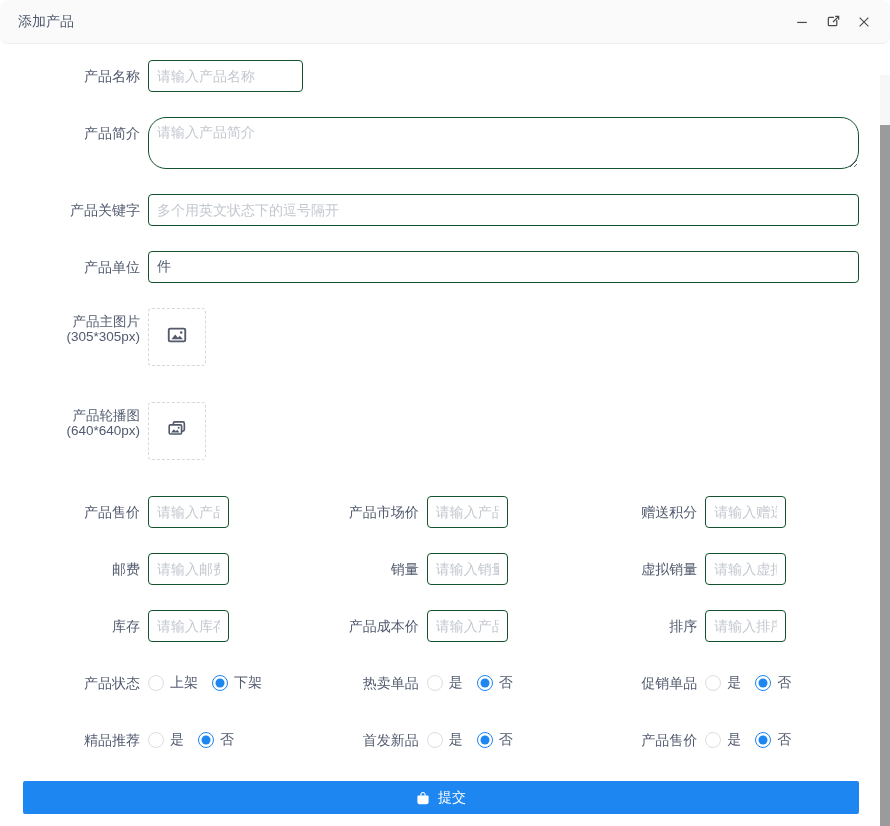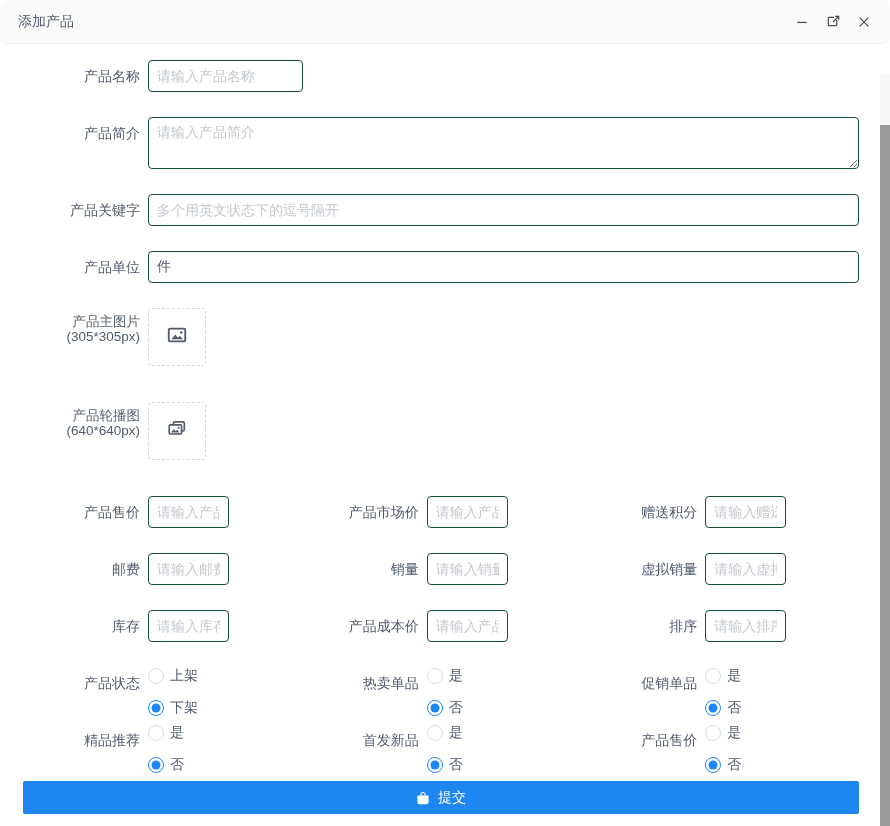--- a/index.html
+++ b/index.html
@@ -33,37 +33,37 @@
   }
   .flabel.two-line { line-height: 14.5px; padding-top: 7px; font-size: 13.5px; }
   .fcontrol { flex: 1; min-width: 0; }
 
   input[type="text"], textarea {
     border: 1px solid #14532d; border-radius: 4px; background: #fff;
     font-size: 14px; color: #515a6e; outline: none;
     font-family: "Liberation Sans", "DejaVu Sans", sans-serif;
   }
   input[type="text"] { height: 32px; padding: 0 8px; }
-  textarea { width: 100%; height: 52px; padding: 6px 8px; resize: vertical; display: block; }
+  textarea { width: 100%; height: 52px; padding: 6px 8px; resize: vertical; display: block; border-radius: 18px; }
   ::placeholder { color: #c3c8cf; opacity: 1; }
   .w-name { width: 155px; }
   .w-full { width: 100%; }
   .w-small { width: 81px; }
 
   
   .upload-box {
     width: 58px; height: 58px; border: 1px dashed #d6d8dc; border-radius: 4px;
     display: flex; align-items: center; justify-content: center; background: #fff; cursor: pointer;
   }
 
   
   .grid-col { flex: 1; display: flex; min-width: 0; }
 
   
-  .radio-group { display: flex; align-items: center; height: 32px; gap: 14px; flex-direction: column; }
+  .radio-group { display: flex; align-items: center; height: 32px; gap: 14px; }
   .radio-opt { display: flex; align-items: center; gap: 6px; cursor: pointer; }
   .radio {
     width: 16px; height: 16px; border-radius: 50%;
     border: 1px solid #dcdee2; background: #fff; position: relative; flex: none;
   }
   .radio.checked { border-color: #1d86f0; }
   .radio.checked::after {
     content: ""; position: absolute; left: 50%; top: 50%;
     width: 9px; height: 9px; border-radius: 50%; background: #1d86f0;
     transform: translate(-50%, -50%);

